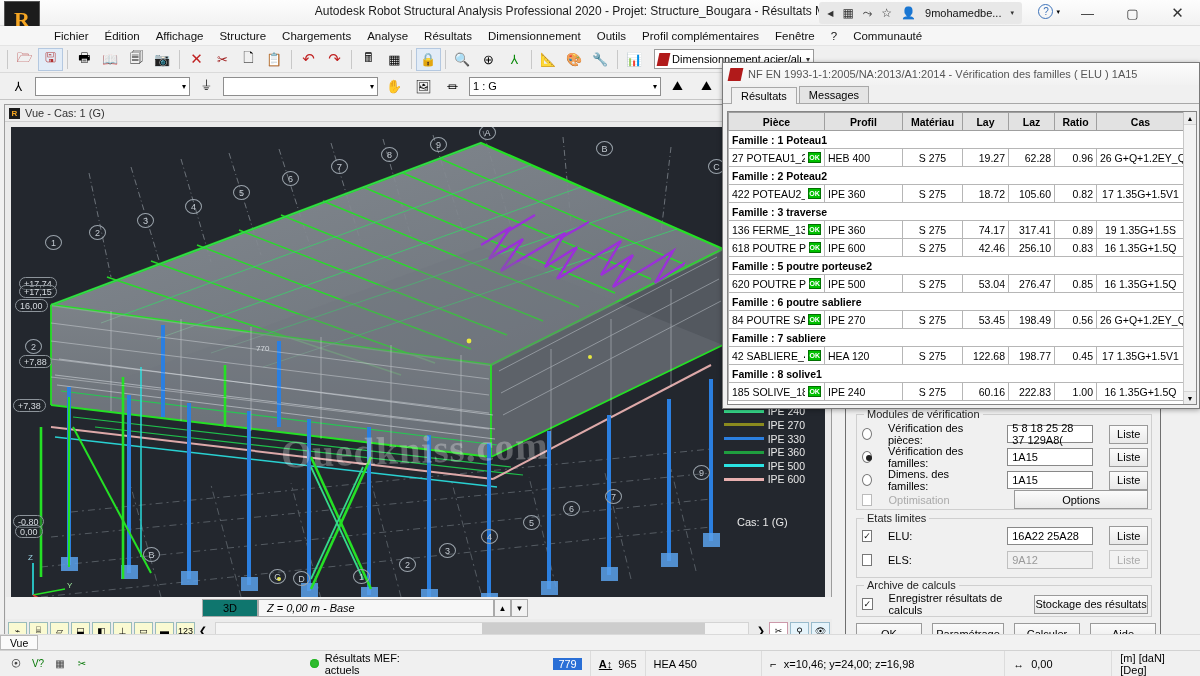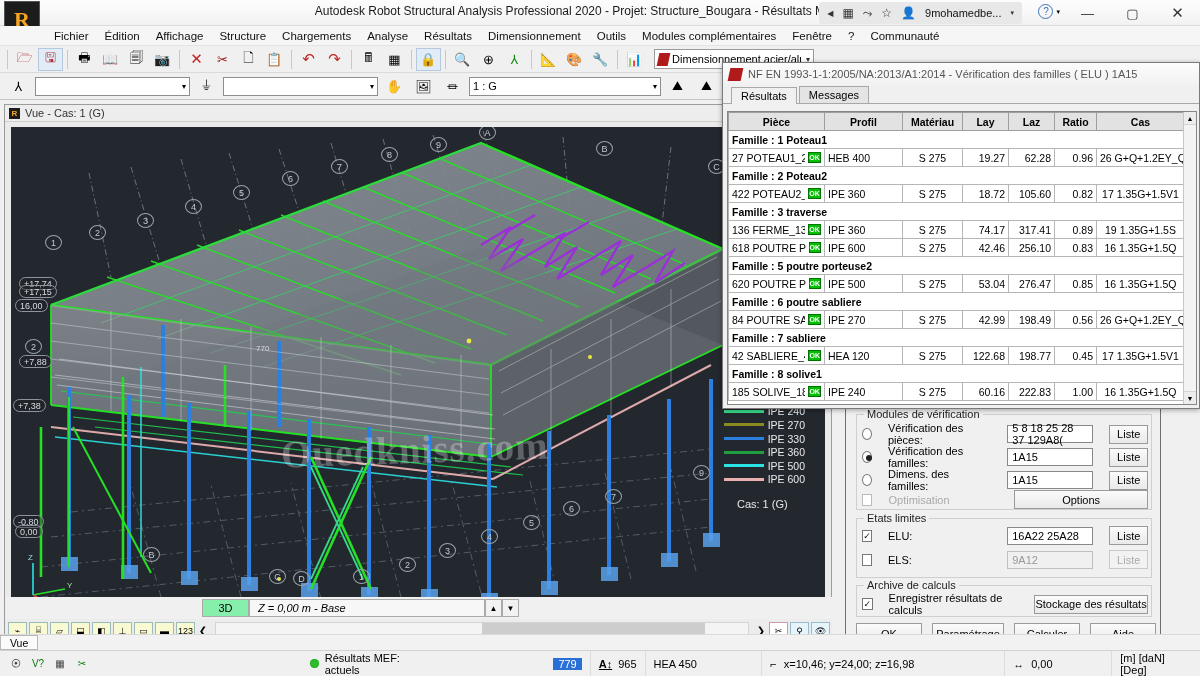--- a/index.html
+++ b/index.html
@@ -82,32 +82,32 @@
   .canvas { position:absolute; left:6px; top:22px; width:814px; height:488px;
     background:#23272e; overflow:hidden; }
   .vp-bottom { position:absolute; left:1px; bottom:24px; width:826px; height:22px;
     background:#f0f0f0; display:flex; align-items:center; }
   .vp-scroll { position:absolute; left:1px; bottom:1px; width:826px; height:23px;
     background:#ececec; display:flex; align-items:center; gap:2px; padding:0 2px;}
   .vbtn { width:19px;height:18px; border:1px solid #9bb; background:#fafad2;
     display:flex;align-items:center;justify-content:center;font-size:9px; }
   .hscroll { flex:1; height:17px; background:#f4f4f4; border:1px solid #d4d4d4; position:relative; margin:0 4px;}
   .hscroll .thumb { position:absolute; left:50%; top:0; width:42%; height:100%; background:#cdcdcd; }
-  .d3btn { width:47px;height:18px;border:1px solid #aaa;background:#86efac;
+  .d3btn { width:56px;height:18px;border:1px solid #aaa;background:#0f766e;
     display:flex;align-items:center;justify-content:center;font-size:11px;}
   .zbox { width:236px;height:18px;border:1px solid #aaa;background:#f7f7f7;
     display:flex;align-items:center;padding-left:8px;font-size:11px;font-style:italic;}
   .spin { width:17px;height:18px;border:1px solid #aaa;background:#f2f2f2;
     display:flex;align-items:center;justify-content:center;font-size:8px;}
 
   
   .legend { position:absolute; right:6px; top:196px; font-size:10.5px; color:#e8e8e8;}
   .legend .row { display:flex; align-items:center; gap:4px; height:13.6px;}
   .legend .sw { width:40px; height:3px; display:block; }
-  .legend .cas { margin-top:12px; text-align:center; padding-right:18px; font-size:11px;}
+  .legend .cas { margin-top:30px; text-align:center; padding-right:18px; font-size:11px;}
 
   
   .bub { position:absolute; width:17px;height:15px;border:1px solid #9aa3ab;border-radius:50%;
     color:#c3cad1; font-size:9px; display:flex;align-items:center;justify-content:center;}
   .elev { position:absolute; color:#d6dbe0; font-size:9px;
     border:1px solid #8d949b; border-radius:7px; padding:0 4px; height:13px;
     display:flex;align-items:center; background:rgba(30,34,40,.4);}
   .axis-w { position:absolute; left:8px; bottom:8px; width:58px;height:58px;}
 
   
@@ -216,21 +216,21 @@
 <div class="menubar">
   <span>Fichier</span>
   <span>Édition</span>
   <span>Affichage</span>
   <span>Structure</span>
   <span>Chargements</span>
   <span>Analyse</span>
   <span>Résultats</span>
   <span>Dimensionnement</span>
   <span>Outils</span>
-  <span>Modules complémentaires</span>
+  <span>Profil complémentaires</span>
   <span>Fenêtre</span>
   <span>?</span>
   <span>Communauté</span>
 </div>
 
 <div class="toolbar1">
   <div class="sep"></div>
   <div class="tbtn" style="color:#b03030">🗁</div>
   <div class="tbtn sunk" style="color:#b03030">🖫</div>
   <div class="sep"></div>
@@ -812,21 +812,21 @@
           </tr>
         <tr>
           <td>
               <span class="piece-cell">
                 <span class="pc">84  POUTRE SAB</span>
                 <span class="okchip">OK</span>
               </span>
             </td>
           <td>IPE 270</td>
           <td class="ctr">S 275</td>
-          <td class="num">42.99</td>
+          <td class="num">53.45</td>
           <td class="num">198.49</td>
           <td class="num">0.56</td>
           <td class="ctr">26 G+Q+1.2EY_QU</td>
         </tr>
         <tr>
             <td class="fam" colspan="7">Famille :  7   sabliere</td>
           </tr>
         <tr>
           <td>
               <span class="piece-cell">

